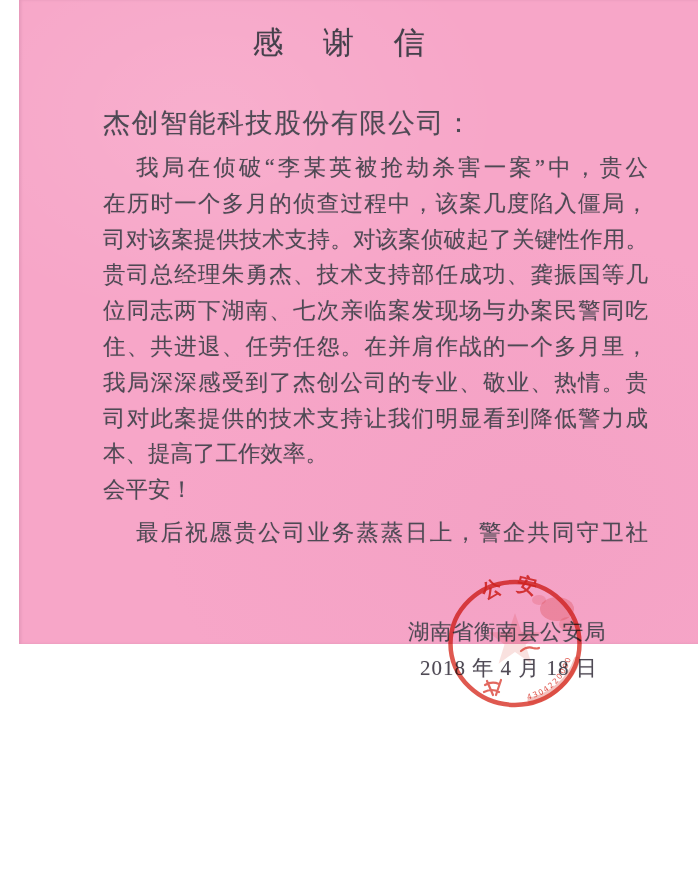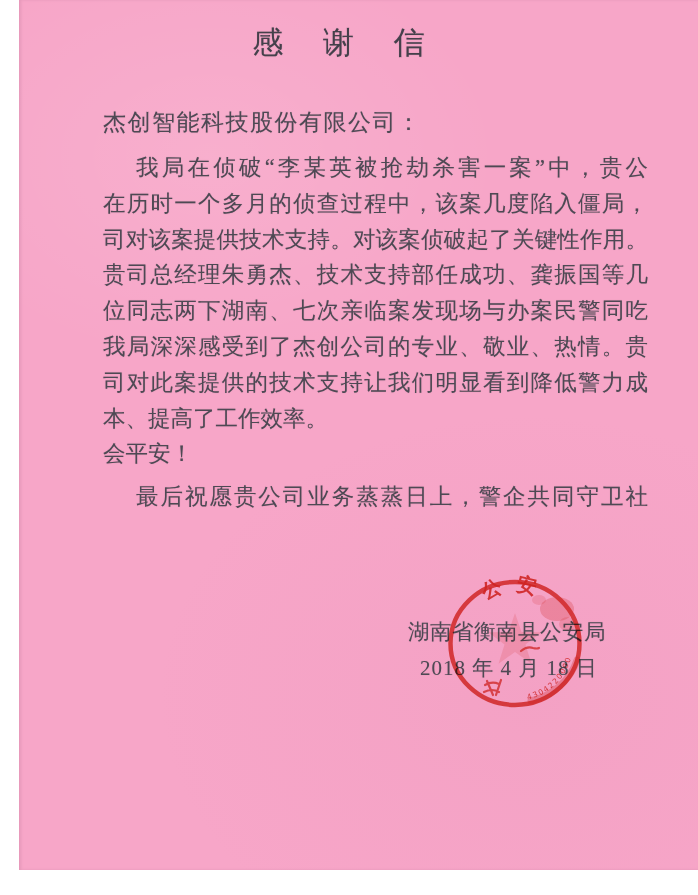--- a/index.html
+++ b/index.html
@@ -15,21 +15,21 @@
     background: #ffffff;
   }
   .margin-strip {
     position: absolute;
     left: 0; top: 0; width: 19px; height: 895px;
     background: #ffffff;
   }
   .paper {
     position: absolute;
     left: 19px; top: 0;
-    width: 679px; height: 870px;
+    width: 679px; height: 644px;
     background: #f7a6c8;
     background-image:
       radial-gradient(ellipse 420px 300px at 28% 18%, rgba(255,255,255,0.10), rgba(255,255,255,0) 70%),
       radial-gradient(ellipse 500px 380px at 75% 80%, rgba(214,120,165,0.10), rgba(214,120,165,0) 75%);
     box-shadow: inset 2px 0 3px rgba(150,90,120,0.18);
     color: #4e4954;
   }
   .title {
     position: absolute;
     top: 22px; left: 0;
@@ -38,21 +38,21 @@
     font-size: 31px;
     font-weight: normal;
     letter-spacing: 16px;
     color: #45404b;
     text-shadow: 0 0 1px rgba(70,65,80,0.35);
     white-space: pre;
   }
   .salutation {
     position: absolute;
     top: 107px; left: 84px;
-    font-size: 23px;
+    font-size: 27px;
     letter-spacing: 1.5px;
     line-height: 32px;
     text-shadow: 0 0 1px rgba(78,73,84,0.30);
   }
   .body-block {
     position: absolute;
     top: 150px; left: 84px;
     width: 545px;
   }
   .line {
@@ -124,20 +124,21 @@
     <h1 class="title">感 谢 信</h1>
 
     <div class="salutation">杰创智能科技股份有限公司：</div>
 
     <div class="body-block">
       <div class="line fill indent">我局在侦破“李某英被抢劫杀害一案”中，贵公</div>
       <div class="line fill">在历时一个多月的侦查过程中，该案几度陷入僵局，</div>
       <div class="line fill">司对该案提供技术支持。对该案侦破起了关键性作用。</div>
       <div class="line fill">贵司总经理朱勇杰、技术支持部任成功、龚振国等几</div>
       <div class="line fill">位同志两下湖南、七次亲临案发现场与办案民警同吃</div>
+      <div class="line fill">住、共进退、任劳任怨。在并肩作战的一个多月里，</div>
       <div class="line fill">我局深深感受到了杰创公司的专业、敬业、热情。贵</div>
       <div class="line fill">司对此案提供的技术支持让我们明显看到降低警力成</div>
       <div class="line">本、提高了工作效率。</div>
       <div class="line">会平安！</div>
       <div class="line fill indent para-gap">最后祝愿贵公司业务蒸蒸日上，警企共同守卫社</div>
     </div>
 
     <div class="signature">湖南省衡南县公安局</div>
     <div class="date">2018 年 4 月 18 日</div>
 

